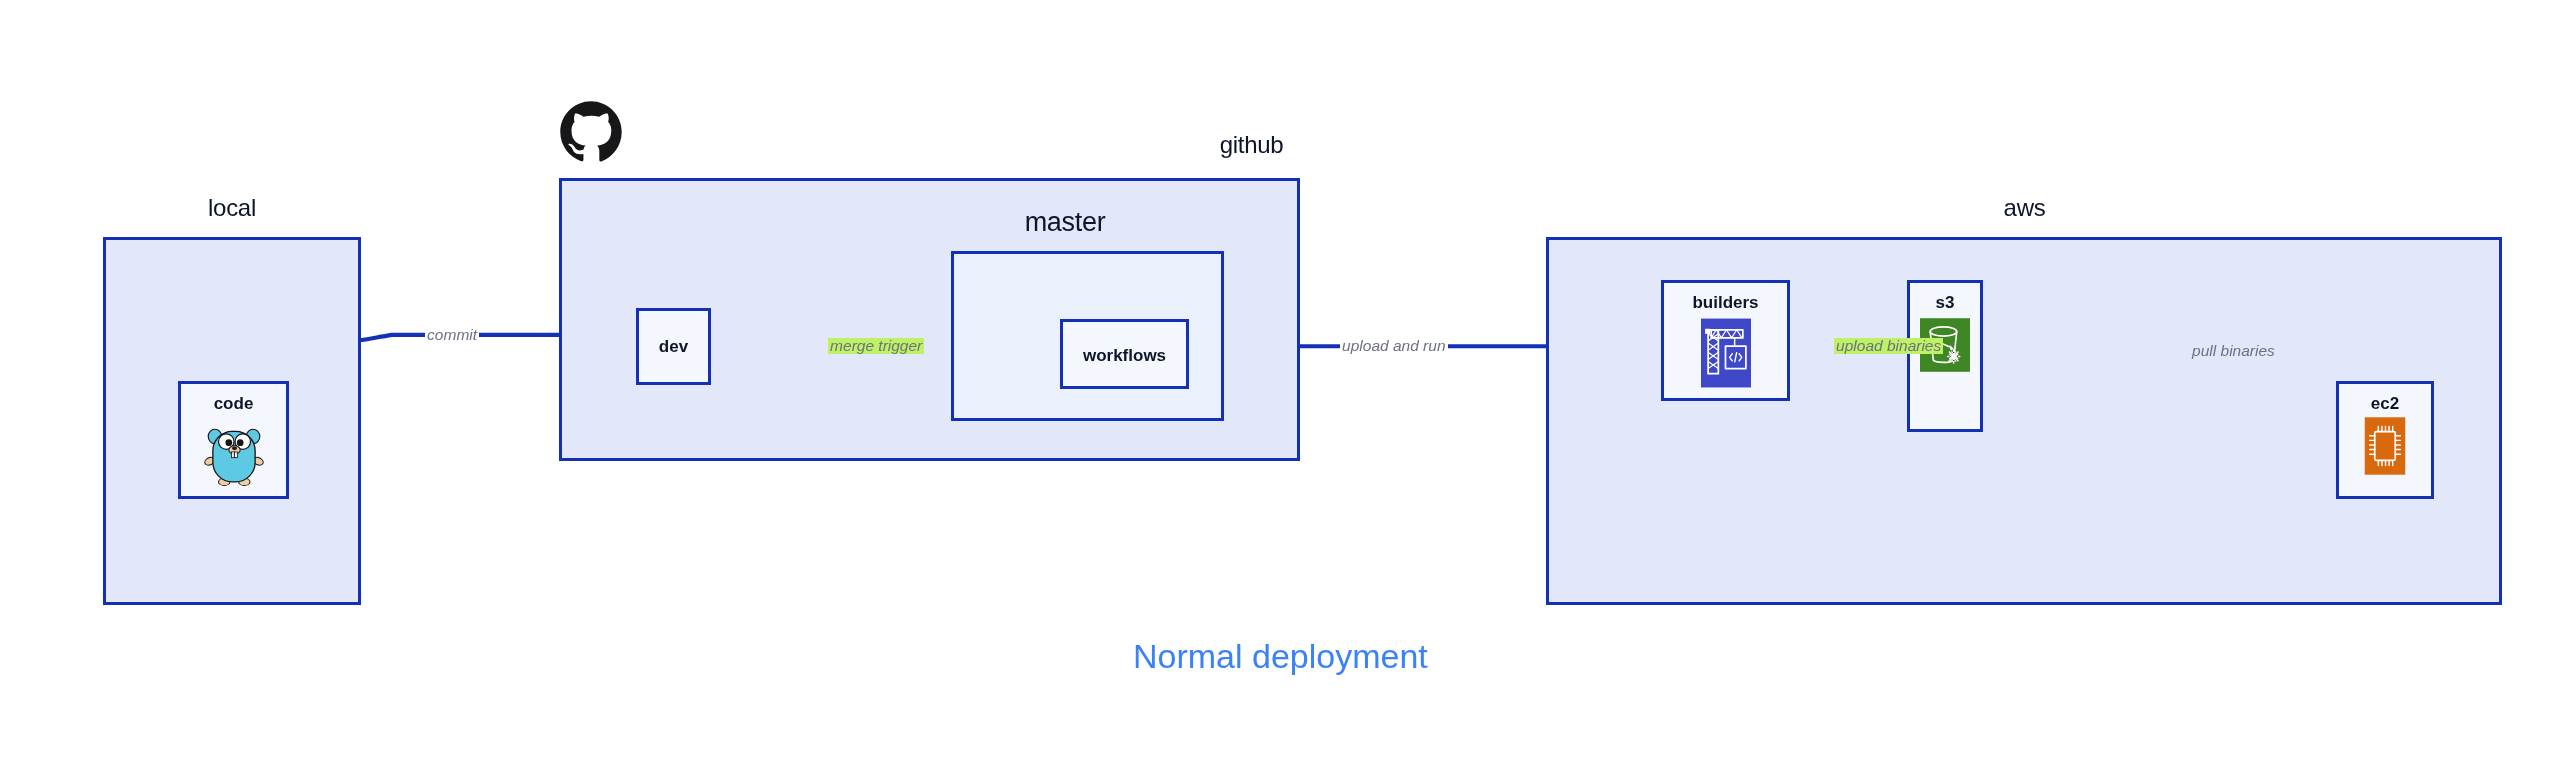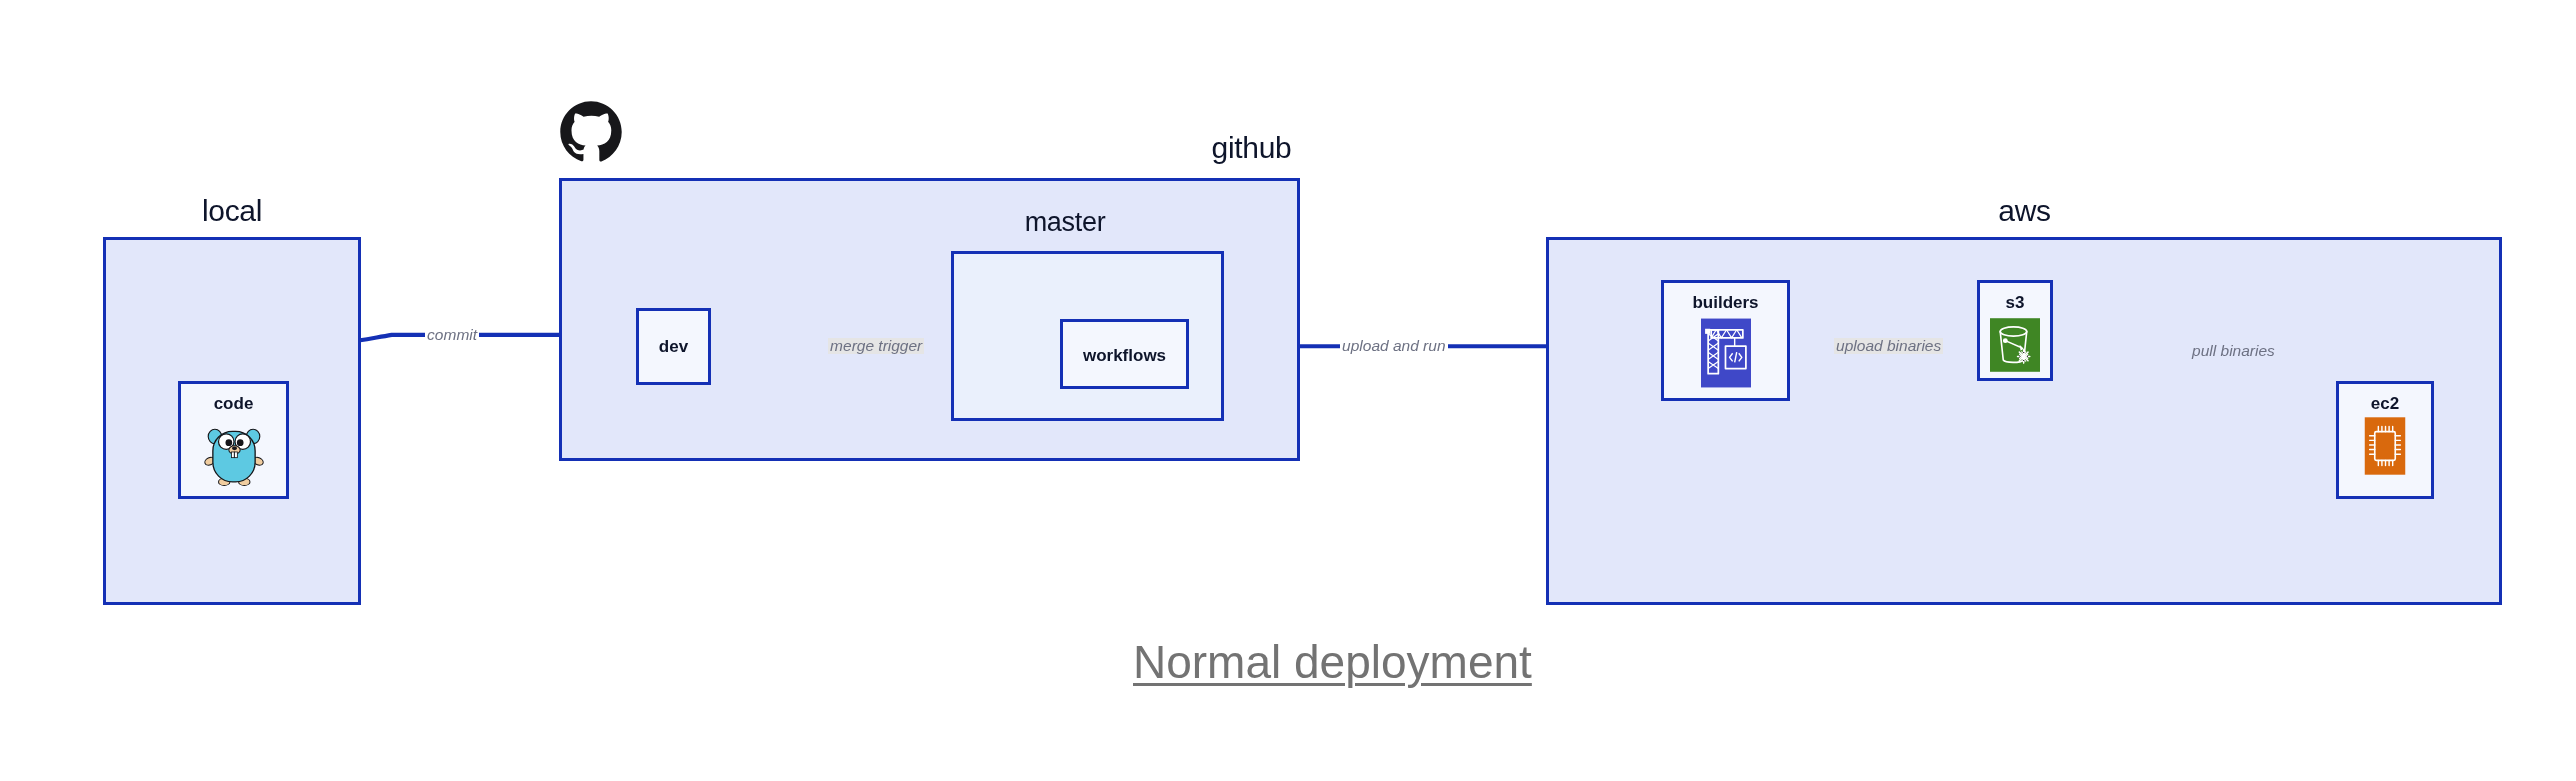--- a/index.html
+++ b/index.html
@@ -14,21 +14,21 @@
   
   .group{
     position:absolute;
     background:#e2e7fa;
     border:3.6px solid #1430b5;
     box-sizing:border-box;
   }
   .group-label{
     position:absolute;
     color:#0e152b;
-    font-size:30px;
+    font-size:24px;
     font-weight:400;
     letter-spacing:-0.3px;
     white-space:nowrap;
     text-align:center;
     line-height:1;
   }
   
   .subgroup{
     position:absolute;
     background:#eaf0fc;
@@ -59,31 +59,30 @@
   .edge-label{
     position:absolute;
     color:#6d7183;
     font-size:15.5px;
     font-style:italic;
     white-space:nowrap;
     line-height:1;
     background:#ffffff;
     padding:0 2.1px;
   }
-  .edge-label.on-fill{background:#e5e5e5;}
+  .edge-label.on-fill{background:#bef264;}
   .edge-label.nobg{background:transparent;}
 
   
   #diagram-title{
     position:absolute;
-    color:#737373;
-    font-size:46px;
+    color:#3b82f6;
+    font-size:34px;
     font-weight:400;
     white-space:nowrap;
-    text-decoration:underline;
     text-underline-offset:5.2px;
     text-decoration-thickness:2.6px;
     line-height:1;
   }
 
   
   #github-logo{position:absolute;}
 </style>
 </head>
 <body>
@@ -197,21 +196,21 @@
 
           <path d="M66 38 L66 54" stroke-width="2.8"></path>
 
           <rect x="48" y="54" width="40" height="44"></rect>
           <path d="M62 68 L56 76 L62 84 M74 68 L80 76 L74 84 M70 66 L66 86" stroke-width="2.8"></path>
         </g>
       </svg>
     </div>
   </div>
 
-  <div class="node" style="left:1977px;top:280px;width:76px;height:101px;">
+  <div class="node" style="left:1907px;top:280px;width:76px;height:152px;">
     <div class="node-label" style="top:11.3px;">s3</div>
     <div class="node-icon" style="top:35px;width:50px;height:54px;">
       <svg viewBox="0 0 98 105" width="50" height="54">
         <rect x="0" y="0" width="98" height="105" fill="#3f8624"></rect>
         <g fill="none" stroke="#ffffff" stroke-width="3.2" stroke-linecap="round">
 
           <path d="M20 26 L26 82 C30 88 60 88 66 82 L72 26"></path>
           <ellipse cx="46" cy="26" rx="26" ry="9"></ellipse>
 
           <path d="M30 44 L62 58" stroke-width="3"></path>

